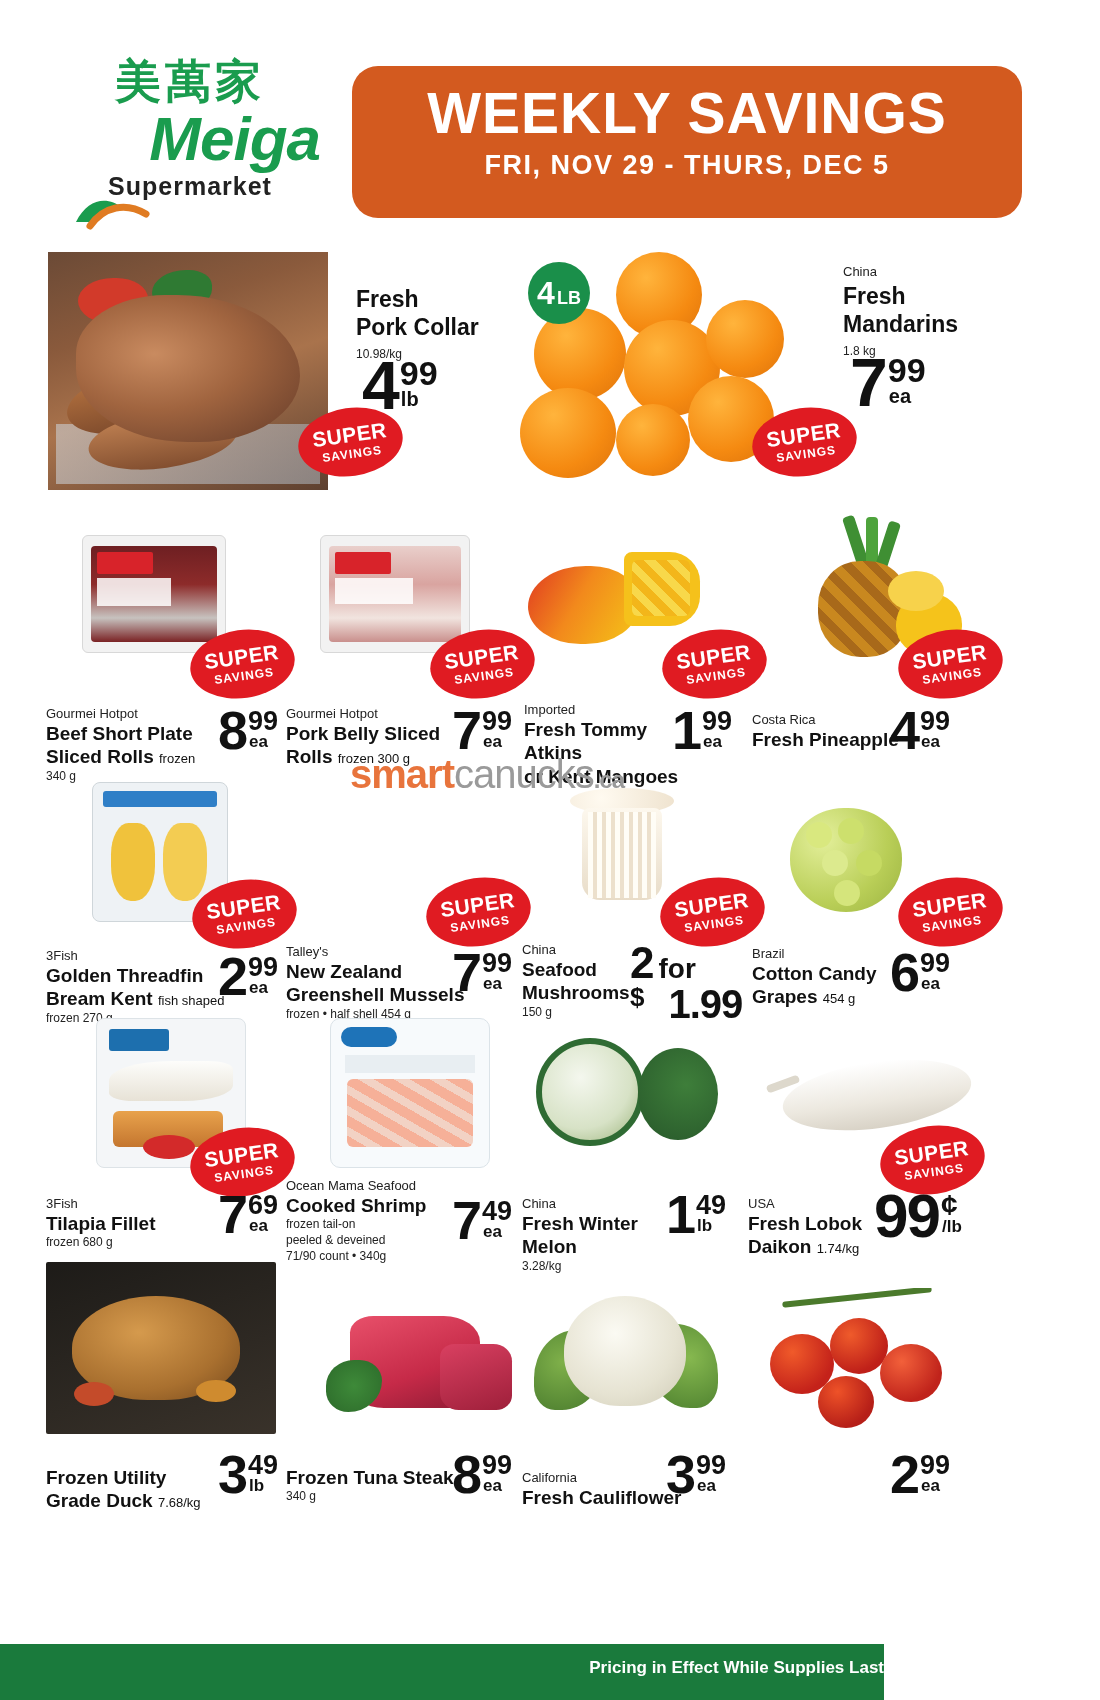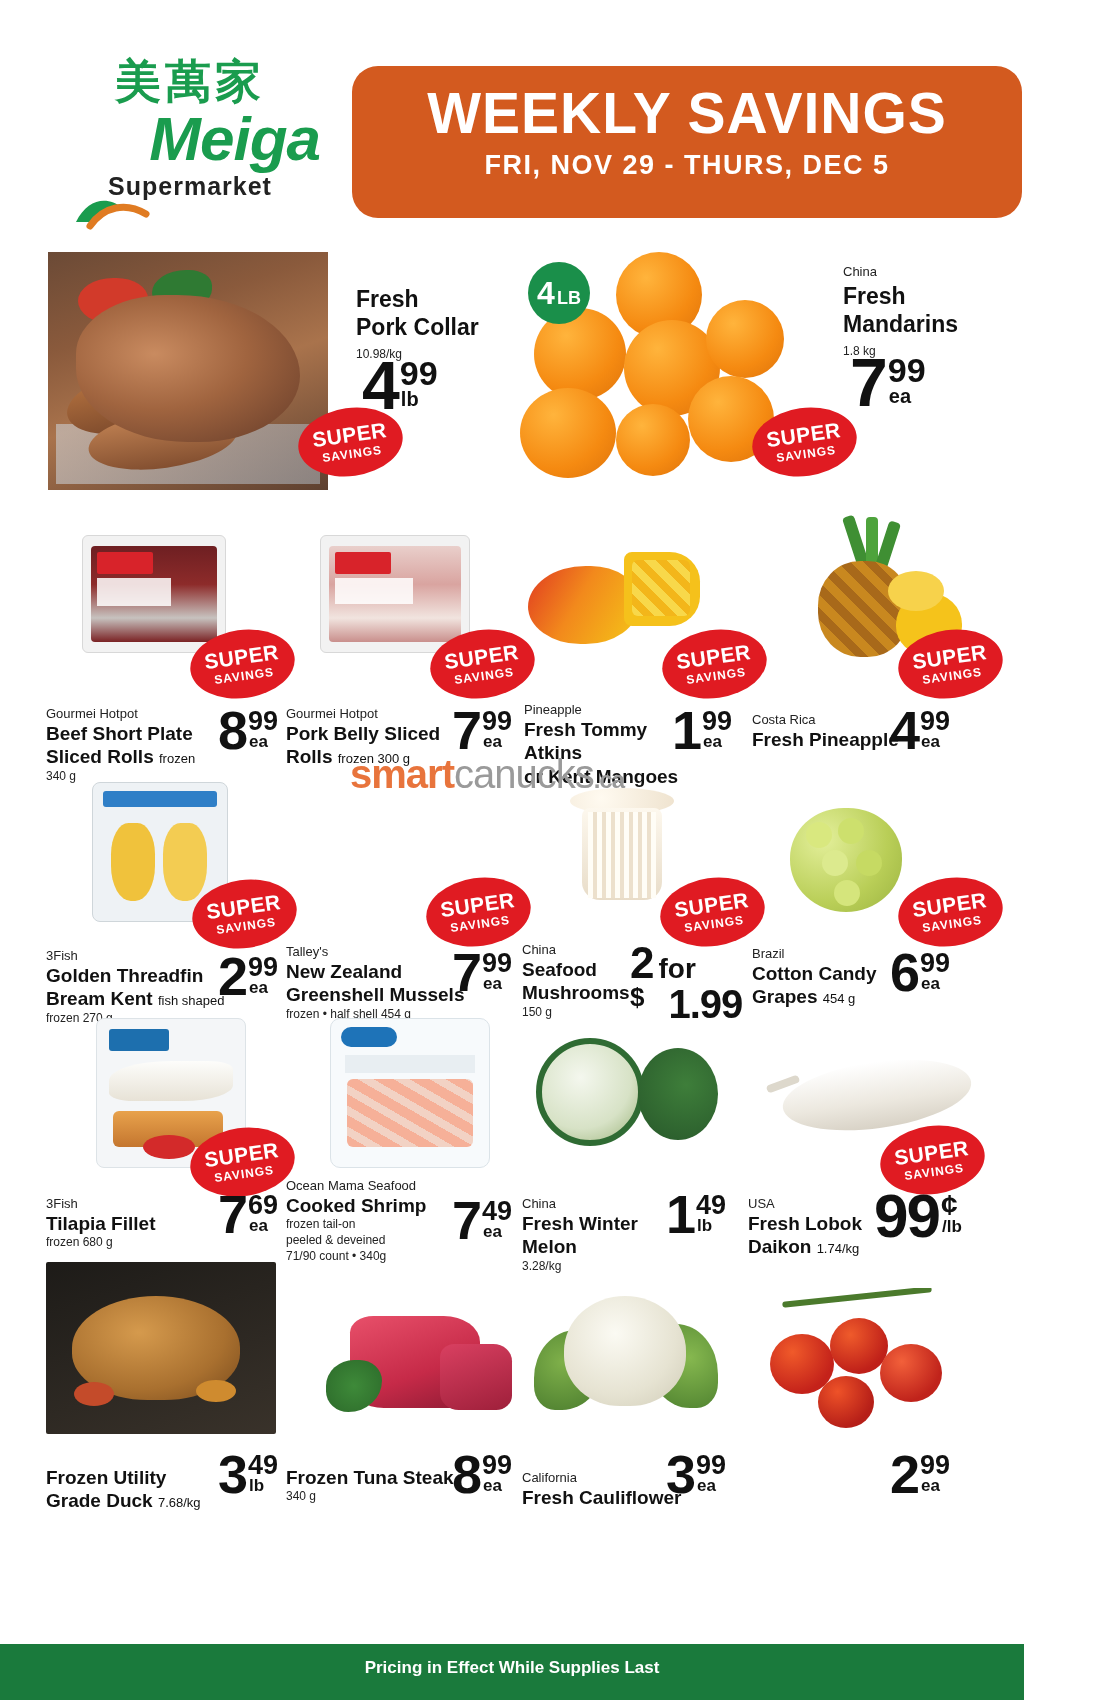--- a/index.html
+++ b/index.html
@@ -68,22 +68,22 @@
   .watermark {
     position:absolute; left:350px; top:752px; font-size:40px; letter-spacing:-1px;
     z-index:50; pointer-events:none; font-weight:bold;
   }
   .watermark .a { color:#e8743c; }
   .watermark .b { color:#9a9a9a; font-weight:normal;}
   .watermark .c { color:#9a9a9a; font-size:24px;}
 
   
   .footer {
-    position:absolute; left:0; bottom:0; width:1024px; height:56px;
-    background:#1a7a3c; color:#fff; text-align:center;
+    position:absolute; left:0; bottom:0; width:884px; height:56px;
+    background:#1a7a3c; color:#fff; text-align:right;
     font-size:17px; font-weight:bold; line-height:48px;
   }
 
   
   .img { position:absolute; overflow:hidden; }
 
   .meat1 { left:48px; top:252px; width:280px; height:238px; background:linear-gradient(160deg,#6b4a36 0%,#8a5a3c 30%,#a9734c 55%,#5d4030 100%); }
   .meat1:after{ content:""; position:absolute; left:10%; top:18%; width:80%; height:62%;
     background:radial-gradient(ellipse at 35% 40%, #c98b60 0%, #a0643f 45%, #7a4a31 80%);
     border-radius:40% 55% 45% 50%; }
@@ -224,21 +224,21 @@
   <div class="img" style="left:528px; top:548px; width:180px; height:112px;">
     <div style="position:absolute;left:0;top:18px;width:110px;height:78px;border-radius:55% 45% 50% 50%;background:linear-gradient(120deg,#e03a21 0%,#f2891c 45%,#f5c518 100%);"></div>
     <div style="position:absolute;left:96px;top:4px;width:76px;height:74px;background:#f5c11b;border-radius:8px 40% 40% 8px;"></div>
     <div style="position:absolute;left:104px;top:12px;width:58px;height:56px;background:repeating-linear-gradient(45deg,#f8d84a 0 8px,#f3b61a 8px 16px);border-radius:6px;"></div>
   </div>
   <div class="badge" style="left:662px; top:630px;">
     <div class="b1">SUPER</div>
     <div class="b2">SAVINGS</div>
   </div>
   <div class="lbl" style="left:524px; top:702px; width:180px;">
-    <div class="origin">Pineapple</div>
+    <div class="origin">Imported</div>
     <div class="pname">Fresh Tommy Atkins</div>
     <div class="pname">or Kent Mangoes</div>
   </div>
   <div class="price" style="position:absolute;left:672px;top:706px;">
     <span class="whole">1</span>
     <span class="cgroup">
       <span class="cents">99</span>
       <span class="unit">ea</span>
     </span>
   </div>

